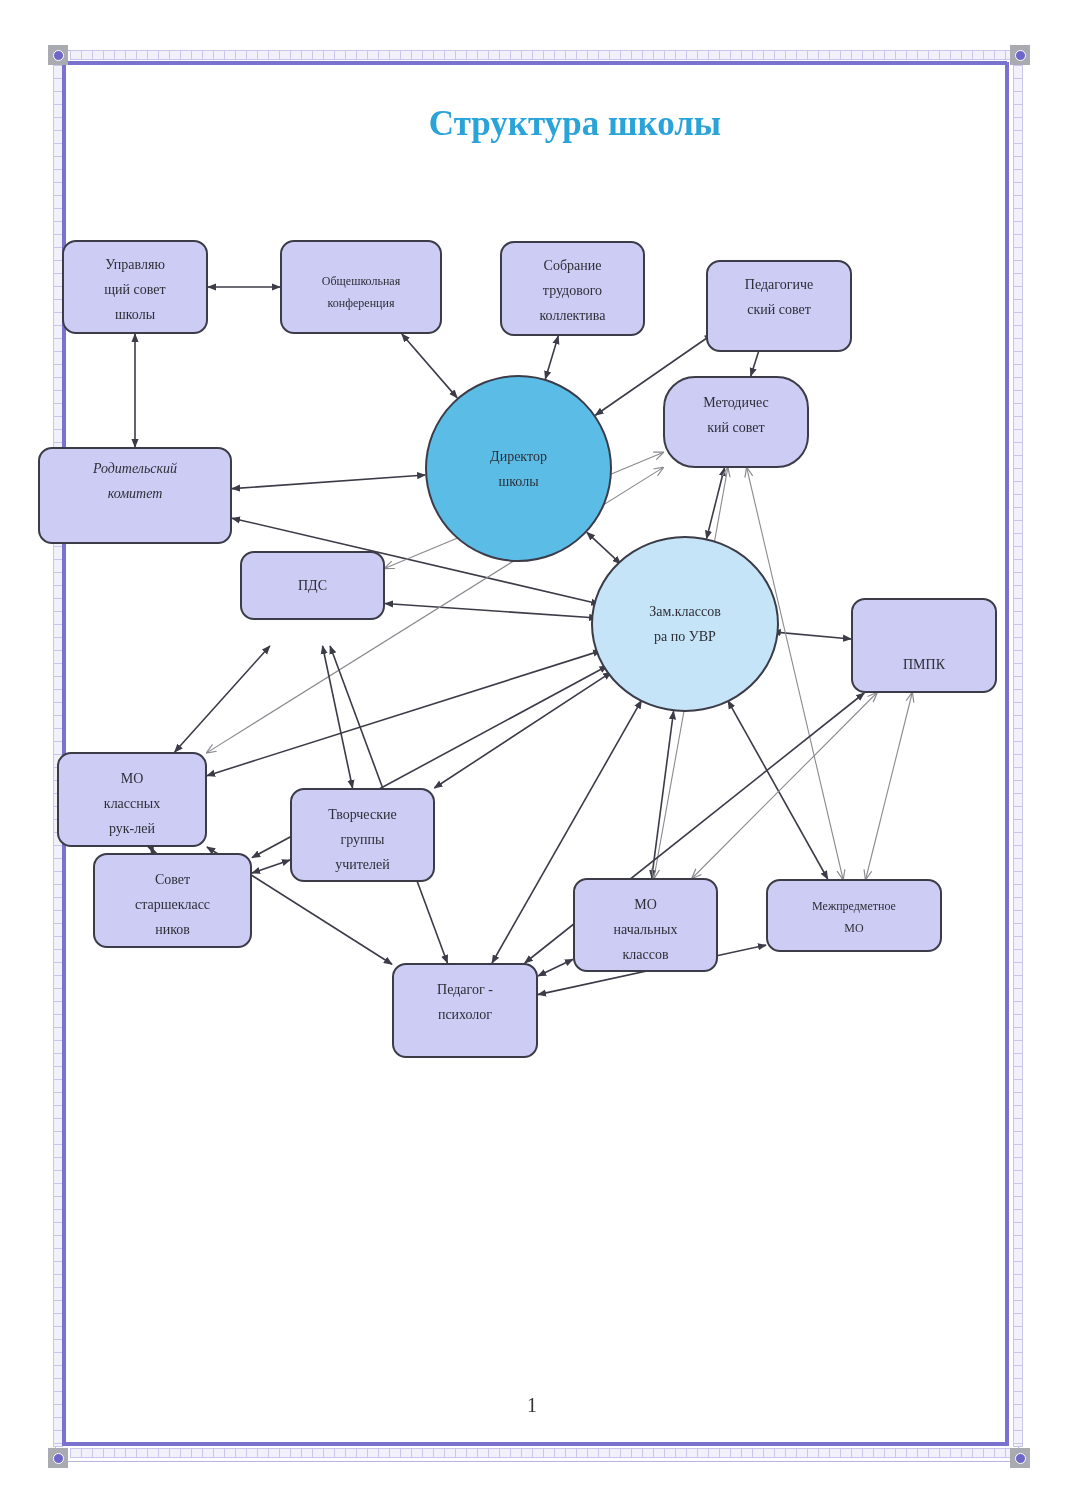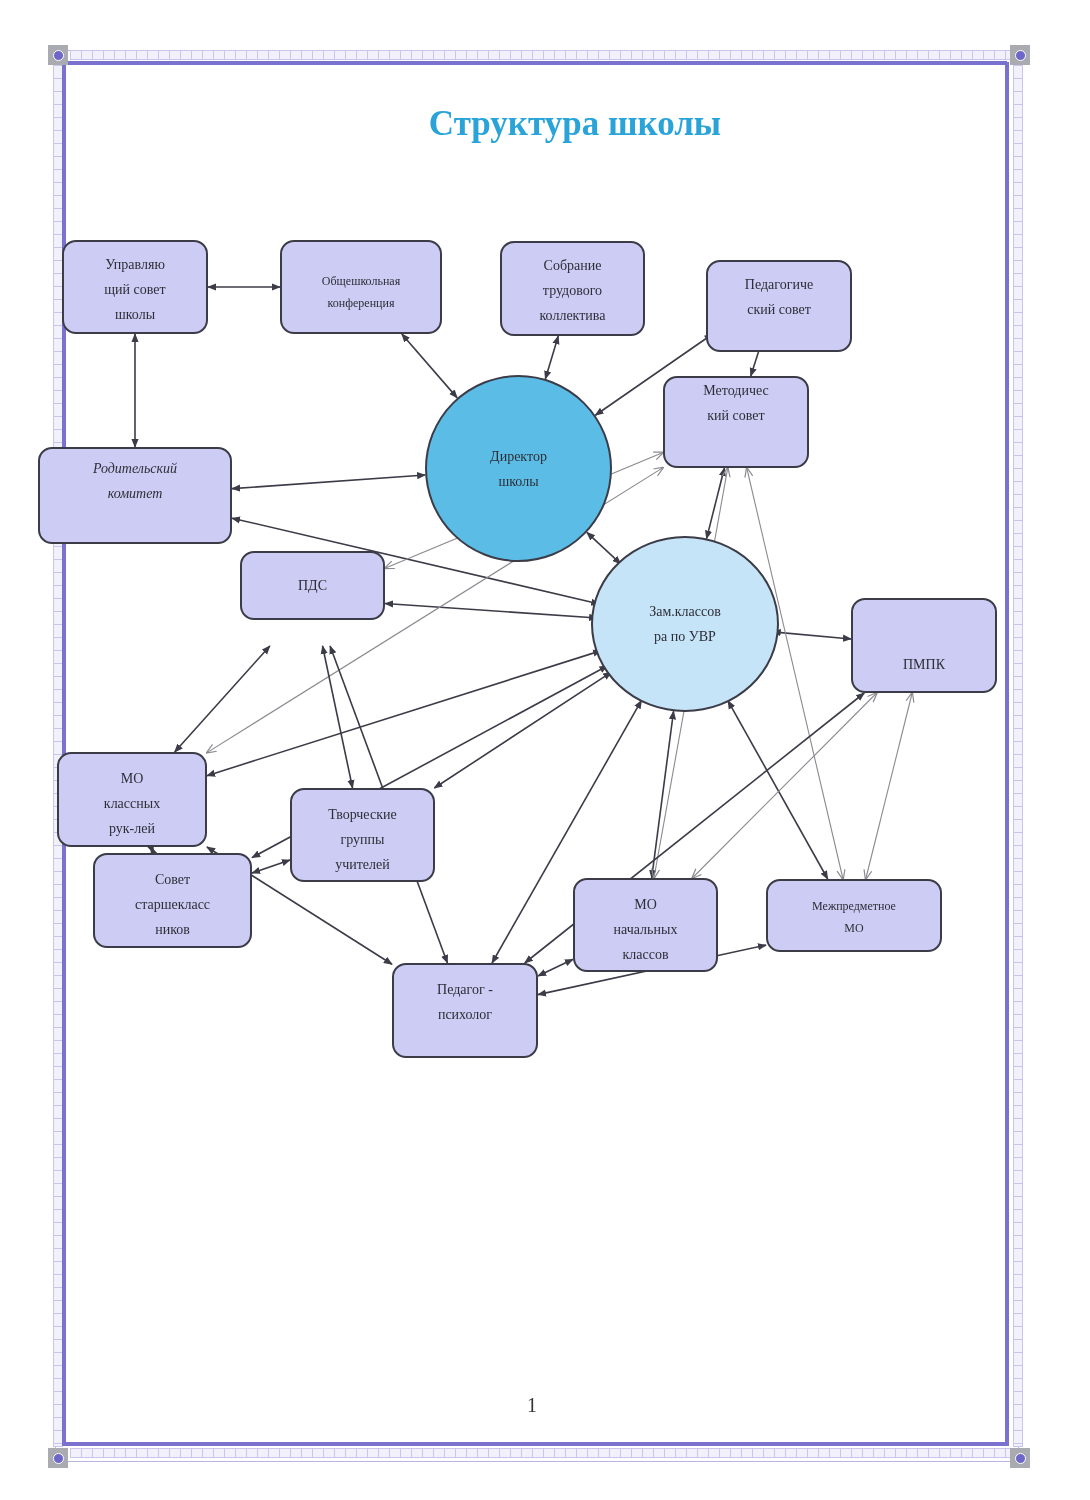--- a/index.html
+++ b/index.html
@@ -41,21 +41,21 @@
           text-align: center; color: #2e2e38; font-size: 14px; line-height: 25px; padding-top: 10px; }
   .node.small-text { font-size: 12px; line-height: 22px; }
   .node.centered { align-items: center; padding-top: 0; }
   .node.circle { border-radius: 50%; align-items: center; padding-top: 0; }
   .node .label { white-space: pre-line; }
 
   #n-upravl { left: 62px; top: 240px; width: 146px; height: 94px; }
   #n-conf { left: 280px; top: 240px; width: 162px; height: 94px; padding-top: 28px; }
   #n-sobranie { left: 500px; top: 241px; width: 145px; height: 95px; }
   #n-pedsovet { left: 706px; top: 242px; width: 146px; height: 92px; margin-top: 18px; }
-  #n-metod { left: 663px; top: 376px; width: 146px; height: 92px; padding-top: 0; }
+  #n-metod { left: 663px; top: 376px; width: 146px; height: 92px; padding-top: 12px; border-radius: 32px; }
   #n-roditel { left: 38px; top: 447px; width: 194px; height: 97px; padding-top: 7px; font-style: italic; }
   #n-director { left: 425px; top: 375px; width: 187px; height: 187px; background: #5bbde6; }
   #n-zam { left: 591px; top: 536px; width: 188px; height: 176px; background: #c5e4f7; }
   #n-pds { left: 240px; top: 551px; width: 145px; height: 69px; }
   #n-pmpk { left: 851px; top: 598px; width: 146px; height: 95px; padding-top: 52px; }
   #n-mo-klass { left: 57px; top: 752px; width: 150px; height: 95px; padding-top: 12px; }
   #n-tvorch { left: 290px; top: 788px; width: 145px; height: 94px; padding-top: 12px; }
   #n-sovet-st { left: 93px; top: 853px; width: 159px; height: 95px; padding-top: 12px; }
   #n-mo-nach { left: 573px; top: 878px; width: 145px; height: 94px; padding-top: 12px; }
   #n-mezhpred { left: 766px; top: 879px; width: 176px; height: 73px; padding-top: 14px; }

